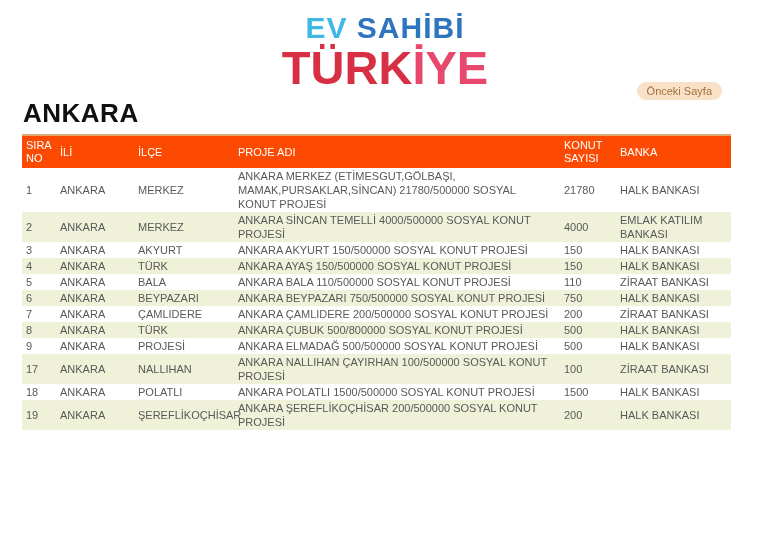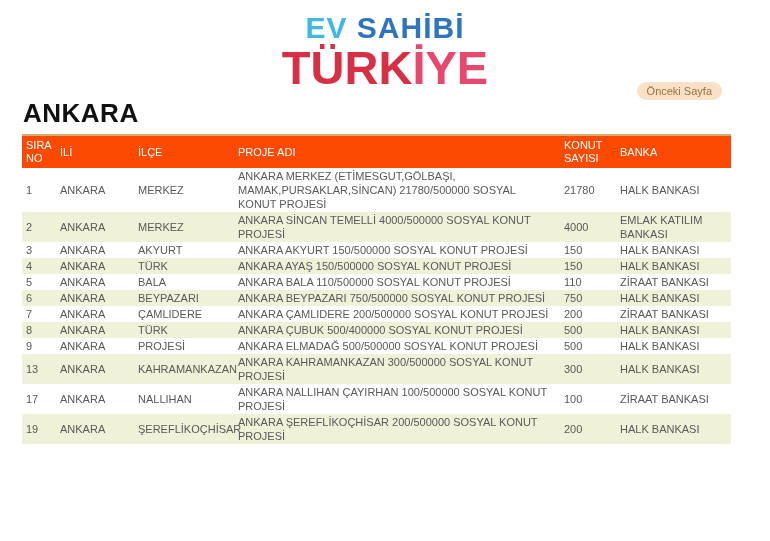--- a/index.html
+++ b/index.html
@@ -180,49 +180,49 @@
     <td>ANKARA</td>
     <td>ÇAMLIDERE</td>
     <td>ANKARA ÇAMLIDERE 200/500000 SOSYAL KONUT PROJESİ</td>
     <td>200</td>
     <td>ZİRAAT BANKASI</td>
   </tr>
       <tr>
     <td>8</td>
     <td>ANKARA</td>
     <td>TÜRK</td>
-    <td>ANKARA ÇUBUK 500/400000 SOSYAL KONUT PROJESİ</td>
+    <td>ANKARA ÇUBUK 500/800000 SOSYAL KONUT PROJESİ</td>
     <td>500</td>
     <td>HALK BANKASI</td>
   </tr>
       <tr>
     <td>9</td>
     <td>ANKARA</td>
     <td>PROJESİ</td>
     <td>ANKARA ELMADAĞ 500/500000 SOSYAL KONUT PROJESİ</td>
     <td>500</td>
-    <td>HALK BANKASI</td>
-  </tr>
-      <tr>
-    <td>13</td>
-    <td>ANKARA</td>
-    <td>KAHRAMANKAZAN</td>
-    <td>ANKARA KAHRAMANKAZAN 300/500000 SOSYAL KONUT PROJESİ</td>
-    <td>300</td>
     <td>HALK BANKASI</td>
   </tr>
       <tr>
     <td>17</td>
     <td>ANKARA</td>
     <td>NALLIHAN</td>
     <td>ANKARA NALLIHAN ÇAYIRHAN 100/500000 SOSYAL KONUT PROJESİ</td>
     <td>100</td>
     <td>ZİRAAT BANKASI</td>
   </tr>
       <tr>
+    <td>18</td>
+    <td>ANKARA</td>
+    <td>POLATLI</td>
+    <td>ANKARA POLATLI 1500/500000 SOSYAL KONUT PROJESİ</td>
+    <td>1500</td>
+    <td>HALK BANKASI</td>
+  </tr>
+      <tr>
     <td>19</td>
     <td>ANKARA</td>
     <td>ŞEREFLİKOÇHİSAR</td>
     <td>ANKARA ŞEREFLİKOÇHİSAR 200/500000 SOSYAL KONUT PROJESİ</td>
     <td>200</td>
     <td>HALK BANKASI</td>
   </tr>
     </tbody>
 </table>
 

